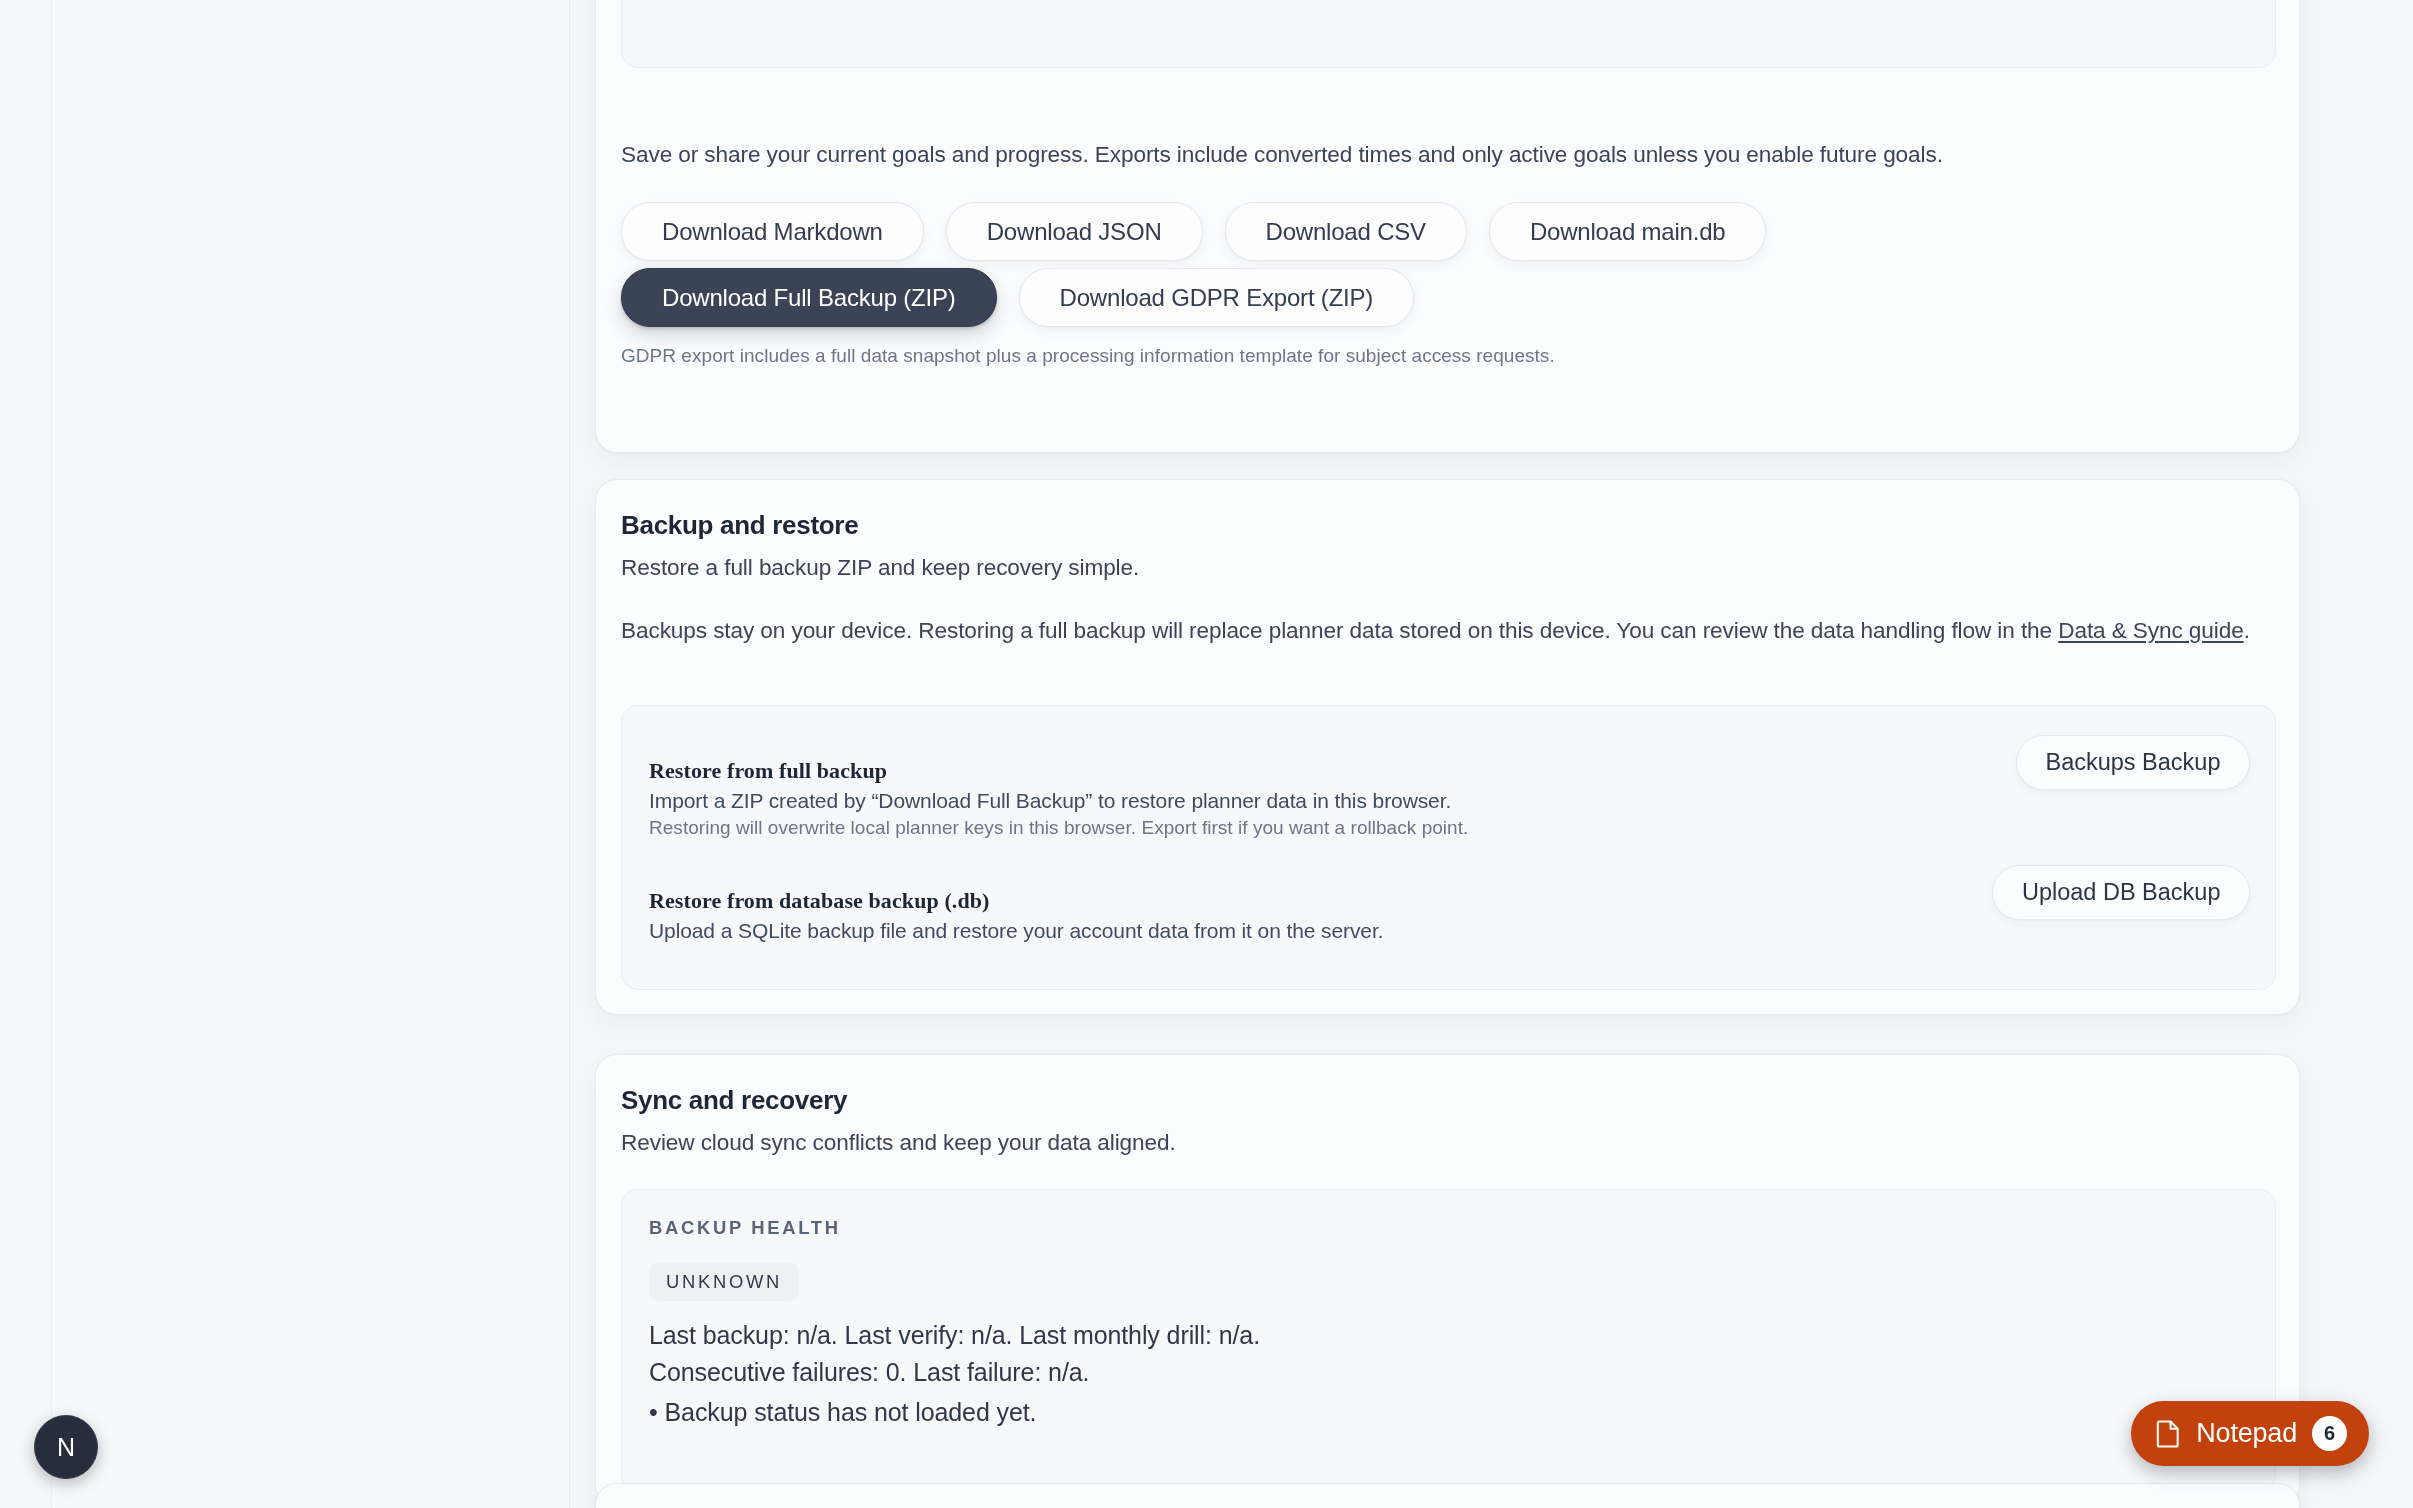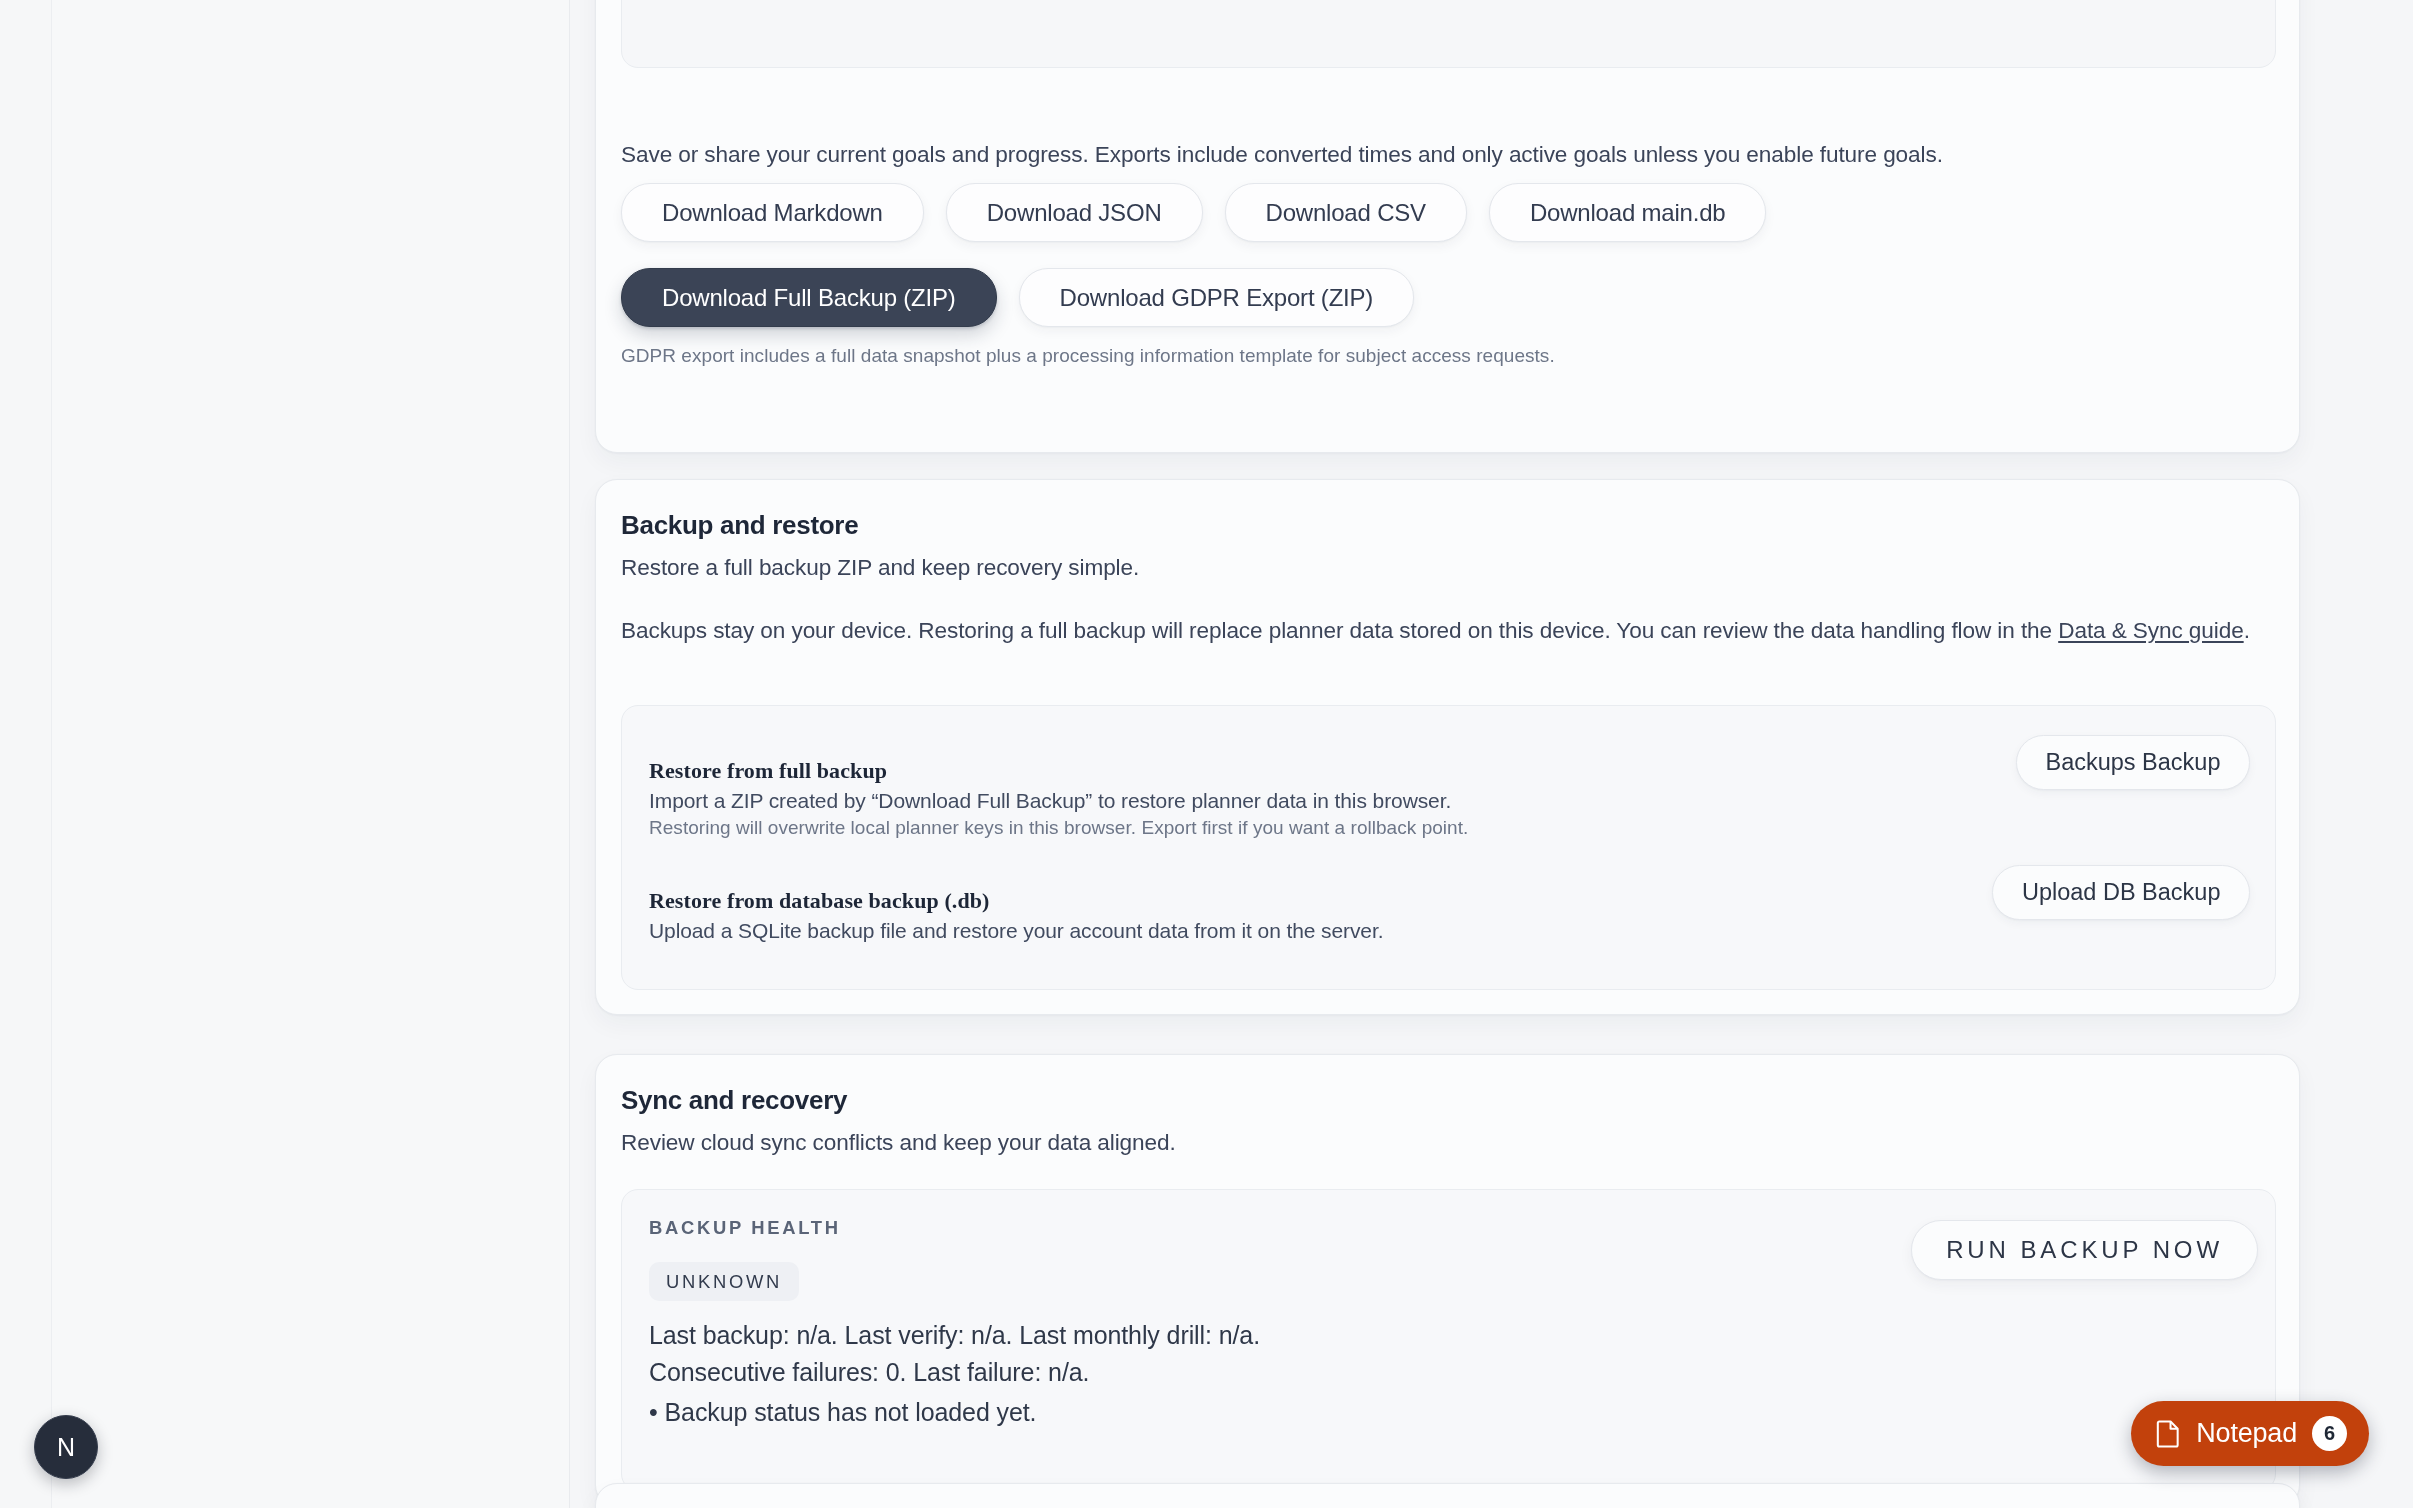--- a/index.html
+++ b/index.html
@@ -93,21 +93,21 @@
     color: #3b4459;
     letter-spacing: -0.1px;
   }
 
   .btn-row {
     position: absolute;
     display: flex;
     gap: 22px;
     align-items: center;
   }
-  #btn-row-1 { left: 25px; top: 316px; }
+  #btn-row-1 { left: 25px; top: 335px; }
   #btn-row-2 { left: 25px; top: 401px; }
 
   .btn {
     display: inline-flex;
     align-items: center;
     justify-content: center;
     height: 59px;
     padding: 0 40px;
     border-radius: 29px;
     background: #fdfdfe;
@@ -461,21 +461,20 @@
 
     <div class="inner-panel" id="health-panel">
       <div class="health-label">BACKUP HEALTH</div>
 
       <div class="health-badge">UNKNOWN</div>
 
       <div class="health-line" id="health-line-1">Last backup: n/a. Last verify: n/a. Last monthly drill: n/a.</div>
       <div class="health-line" id="health-line-2">Consecutive failures: 0. Last failure: n/a.</div>
       <div class="health-line" id="health-line-3">• Backup status has not loaded yet.</div>
 
-      <button class="run-backup-btn">RUN BACKUP NOW</button>
     </div>
   </section>
 
   <section class="card" id="card-next"></section>
 
 </div>
 
 <div class="fab-n">
   <span>N</span>
 </div>

